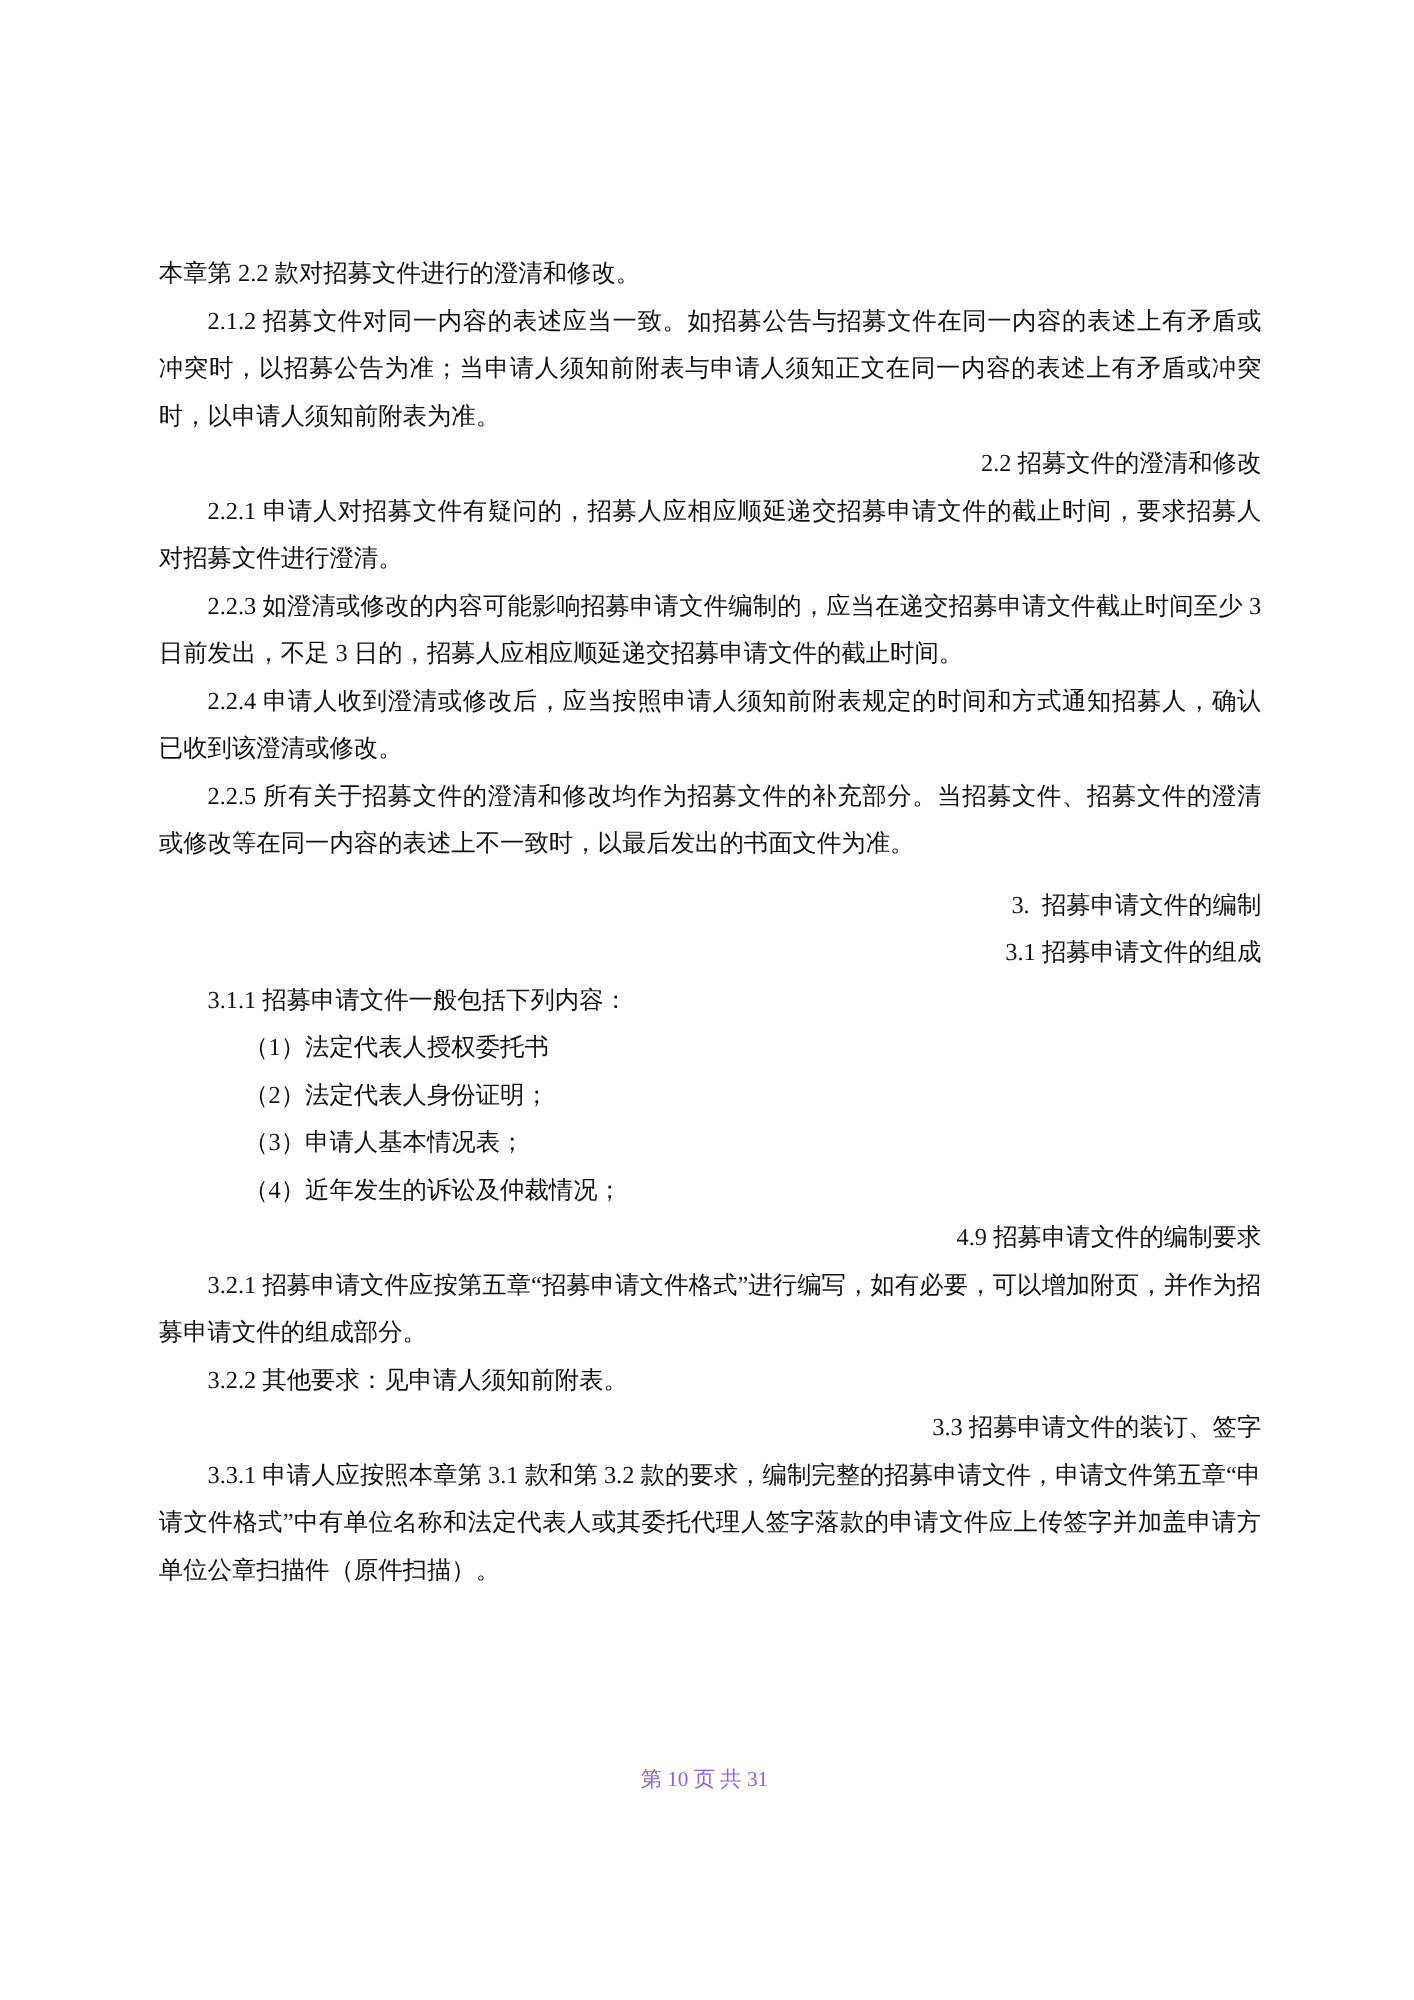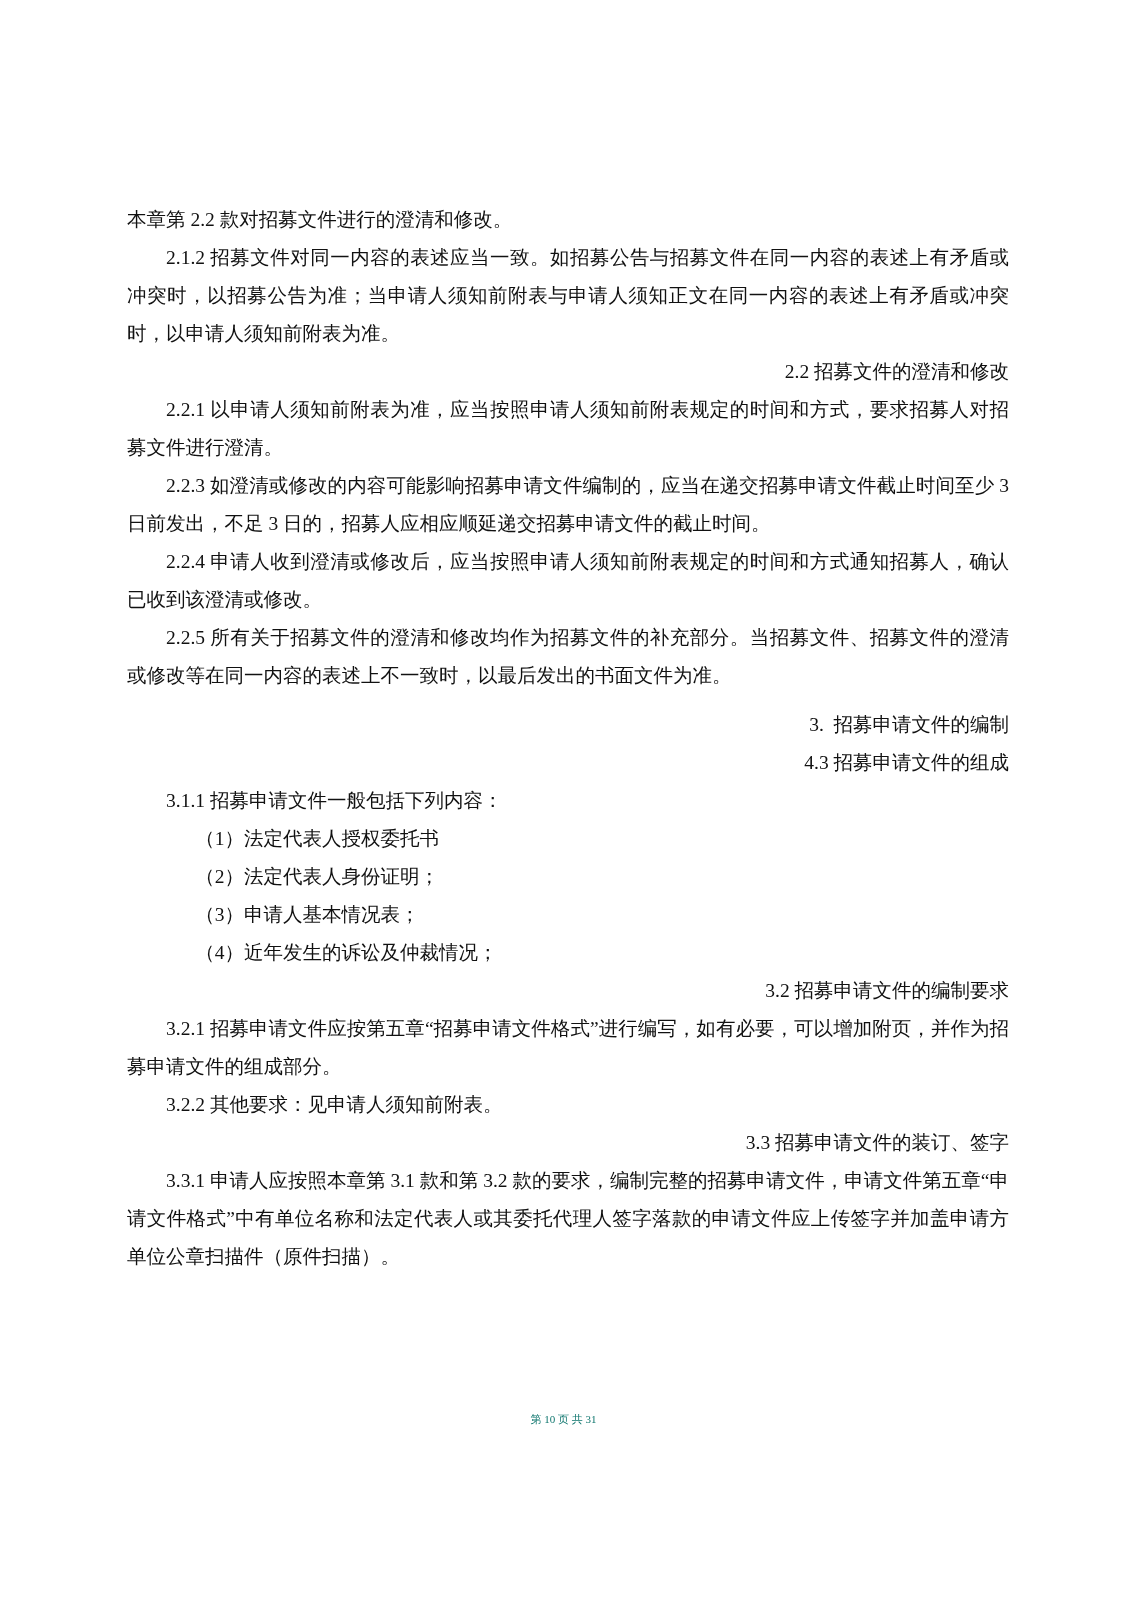--- a/index.html
+++ b/index.html
@@ -40,45 +40,45 @@
     text-align: right;
     white-space: pre-wrap;
   }
   .sec3 { margin-top: 11px !important; }
   .footer {
     position: absolute;
     top: 1412px;
     left: 0;
     width: 100%;
     text-align: center;
-    font-size: 11px;
-    color: #0f766e;
+    font-size: 17px;
+    color: #8b5cf6;
     font-family: "Liberation Serif", "DejaVu Serif", serif;
   }
 </style>
 </head>
 <body>
 
 <div class="page">
   <div class="content">
     <p class="flush">本章第 2.2 款对招募文件进行的澄清和修改。</p>
     <p class="indent">2.1.2 招募文件对同一内容的表述应当一致。如招募公告与招募文件在同一内容的表述上有矛盾或冲突时，以招募公告为准；当申请人须知前附表与申请人须知正文在同一内容的表述上有矛盾或冲突时，以申请人须知前附表为准。</p>
     <p class="flush hd">2.2 招募文件的澄清和修改</p>
-    <p class="indent">2.2.1 以申请人须知前附表为准，应当按照申请人须知前附表规定的时间和方式，要求招募人对招募文件进行澄清。</p>
+    <p class="indent">2.2.1 申请人对招募文件有疑问的，招募人应相应顺延递交招募申请文件的截止时间，要求招募人对招募文件进行澄清。</p>
     <p class="indent">2.2.3 如澄清或修改的内容可能影响招募申请文件编制的，应当在递交招募申请文件截止时间至少 3 日前发出，不足 3 日的，招募人应相应顺延递交招募申请文件的截止时间。</p>
     <p class="indent">2.2.4 申请人收到澄清或修改后，应当按照申请人须知前附表规定的时间和方式通知招募人，确认已收到该澄清或修改。</p>
     <p class="indent">2.2.5 所有关于招募文件的澄清和修改均作为招募文件的补充部分。当招募文件、招募文件的澄清或修改等在同一内容的表述上不一致时，以最后发出的书面文件为准。</p>
     <p class="flush hd sec3">3.  招募申请文件的编制</p>
-    <p class="flush hd">4.3 招募申请文件的组成</p>
+    <p class="flush hd">3.1 招募申请文件的组成</p>
     <p class="indent">3.1.1 招募申请文件一般包括下列内容：</p>
     <p class="list">（1）法定代表人授权委托书</p>
     <p class="list">（2）法定代表人身份证明；</p>
     <p class="list">（3）申请人基本情况表；</p>
     <p class="list">（4）近年发生的诉讼及仲裁情况；</p>
-    <p class="flush hd">3.2 招募申请文件的编制要求</p>
+    <p class="flush hd">4.9 招募申请文件的编制要求</p>
     <p class="indent">3.2.1 招募申请文件应按第五章“招募申请文件格式”进行编写，如有必要，可以增加附页，并作为招募申请文件的组成部分。</p>
     <p class="indent">3.2.2 其他要求：见申请人须知前附表。</p>
     <p class="flush hd">3.3 招募申请文件的装订、签字</p>
     <p class="indent">3.3.1 申请人应按照本章第 3.1 款和第 3.2 款的要求，编制完整的招募申请文件，申请文件第五章“申请文件格式”中有单位名称和法定代表人或其委托代理人签字落款的申请文件应上传签字并加盖申请方单位公章扫描件（原件扫描）。</p>
   </div>
 
   <div class="footer">
     <span>第 10 页 共 31</span>
   </div>
 </div>

